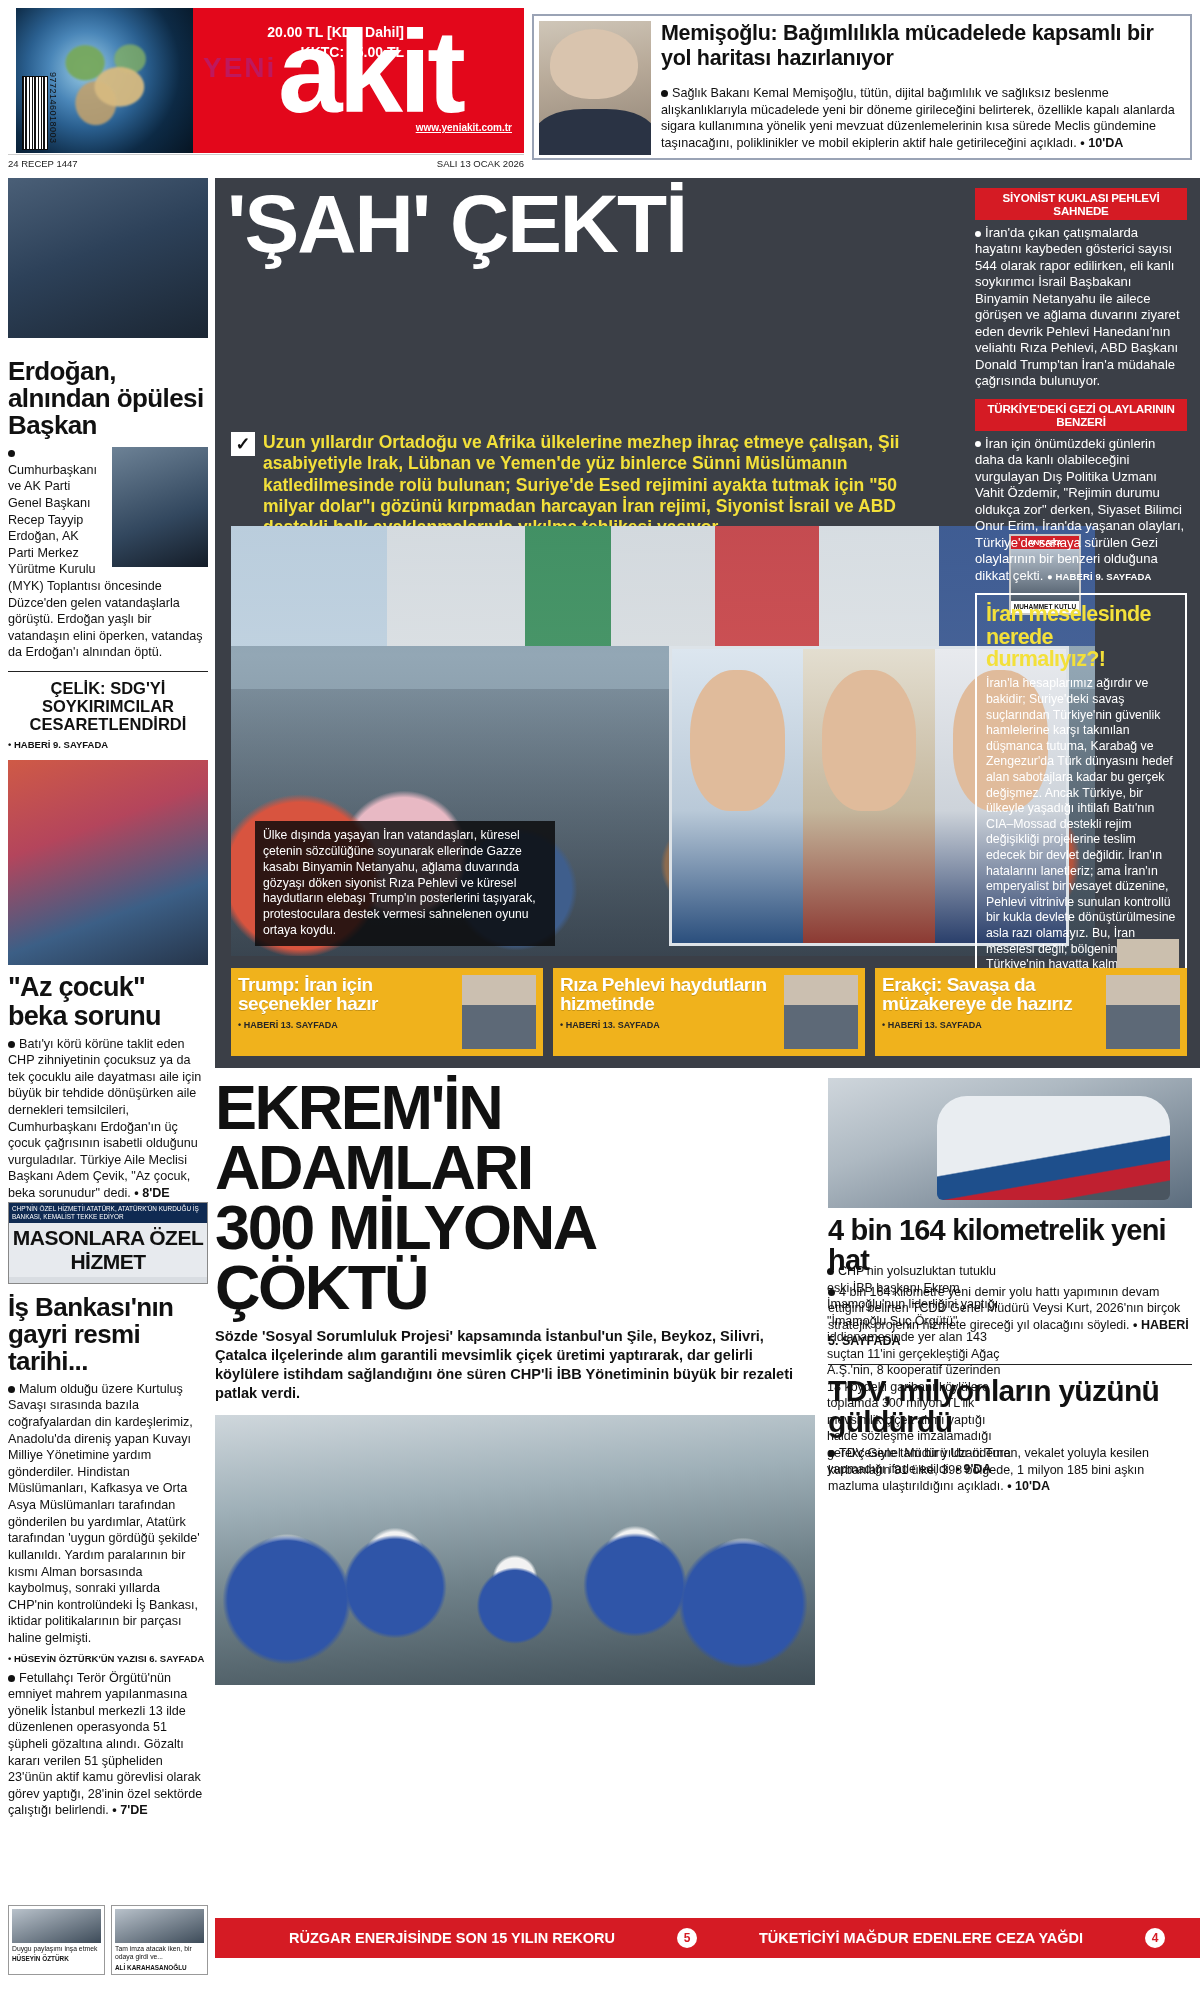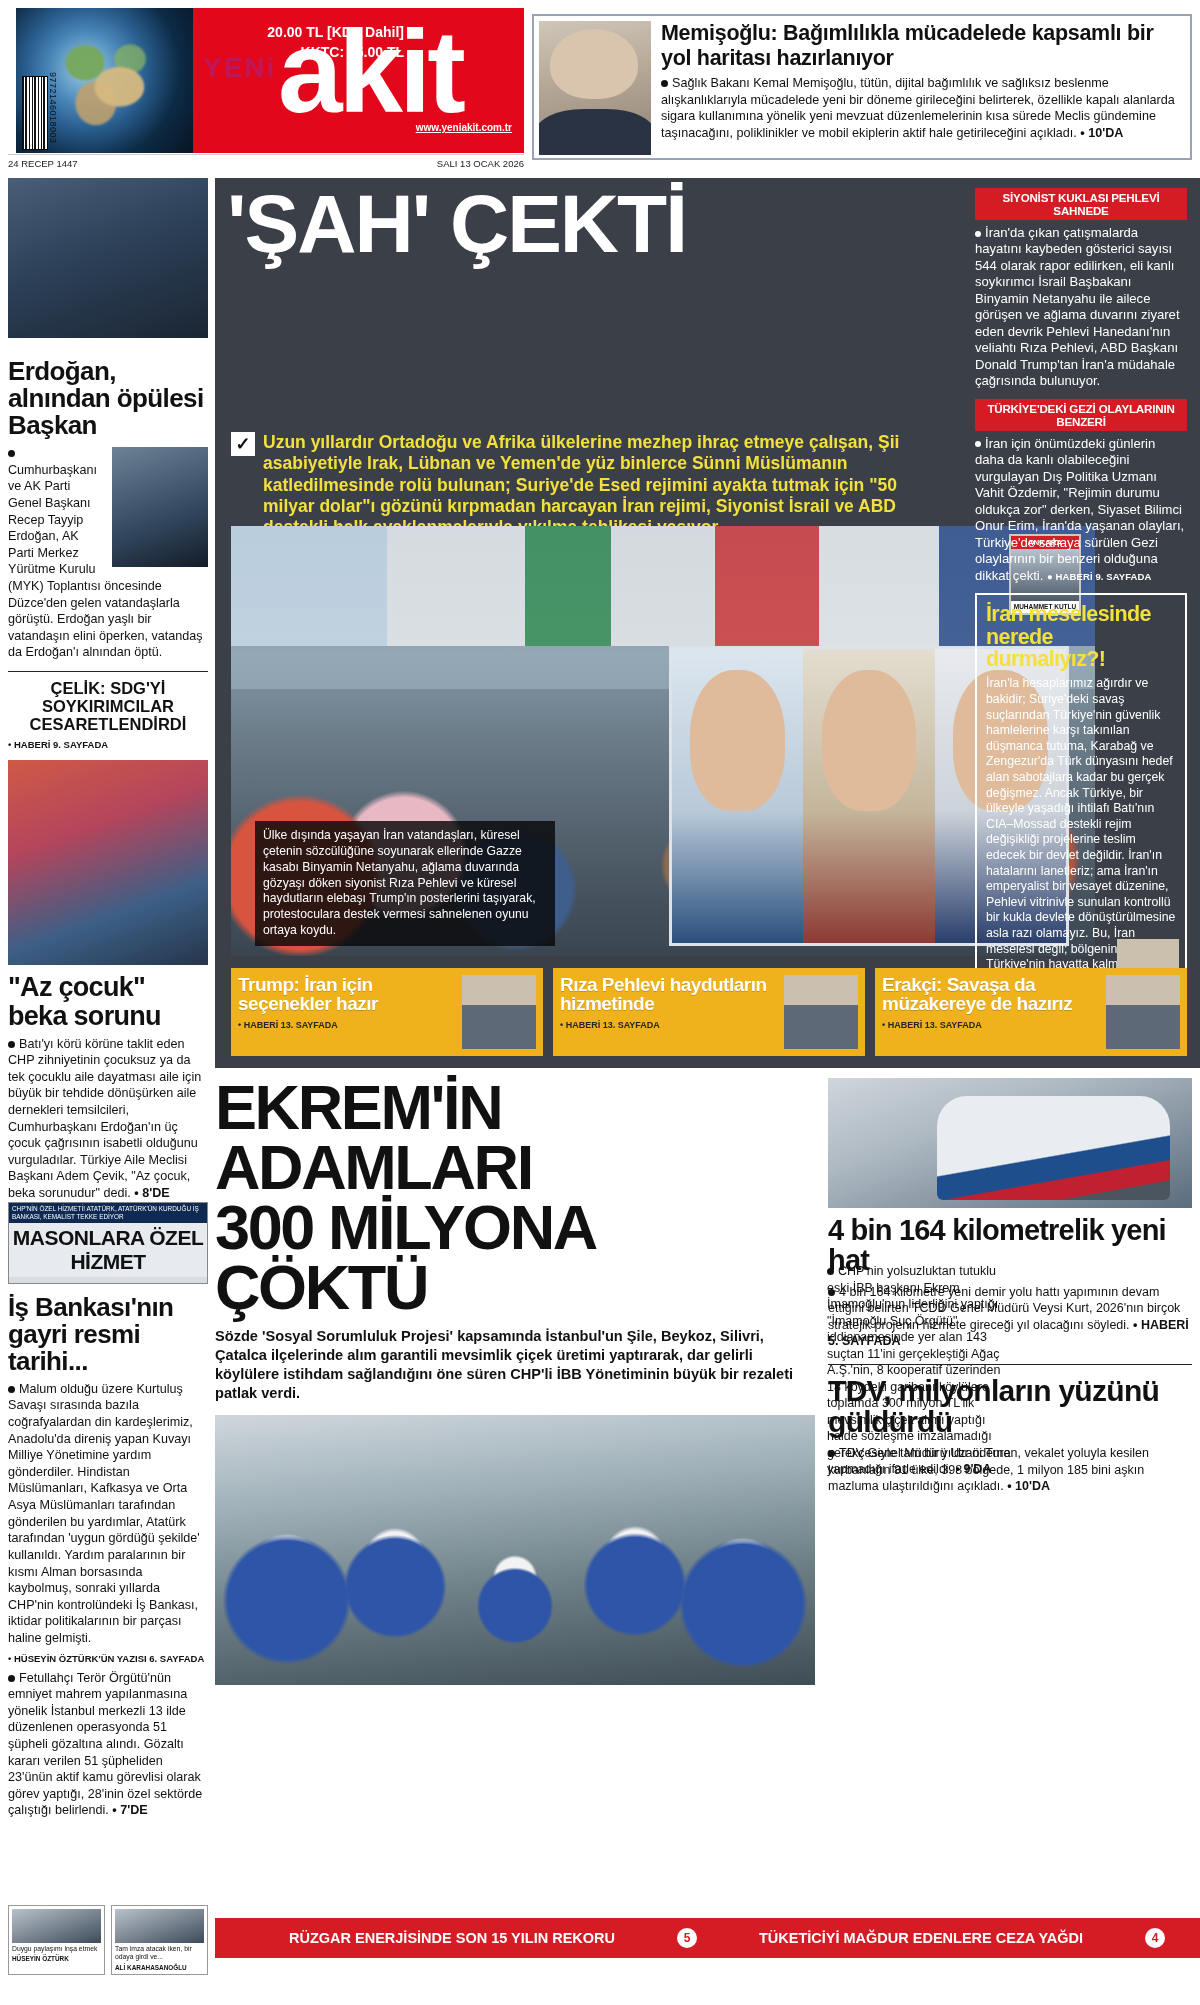--- a/index.html
+++ b/index.html
@@ -84,21 +84,21 @@
   }
   .top-news-photo::after{
     content:""; position:absolute; left:-4%; bottom:-10%; width:108%; height:44%;
     background:#2a3344; border-radius:40% 40% 0 0;
   }
   .top-news-body{ flex:1; padding-left:10px; }
   .top-news-title{
     font-size:21.5px; font-weight:bold; line-height:1.16; color:#111; letter-spacing:-.3px;
   }
   .top-news-text{
-    margin-top:4px; font-size:12.6px; line-height:1.33; color:#111; text-align:left;
+    margin-top:14px; font-size:12.6px; line-height:1.33; color:#111; text-align:left;
   }
   .bullet-dot{ display:inline-block; width:7px; height:7px; border-radius:50%; background:#111; margin-right:4px; vertical-align:middle; }
 
   
   .dark-main{
     position:absolute; left:215px; top:178px; width:985px; height:890px;
     background:#3b3f47;
   }
   .main-headline{
     position:absolute; left:12px; top:8px; width:735px;

